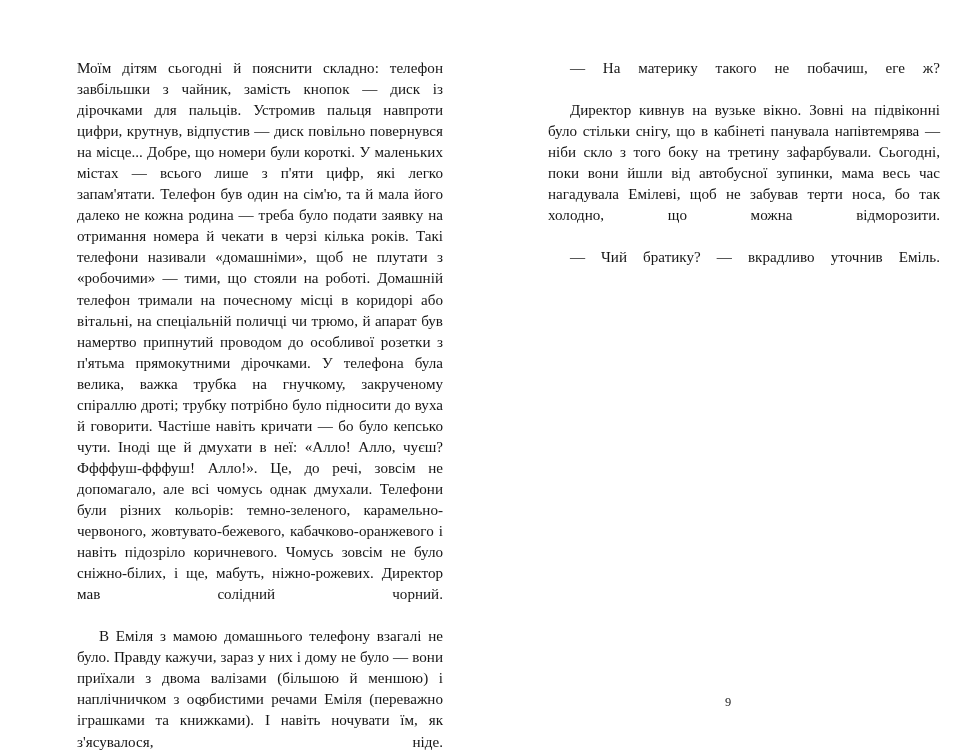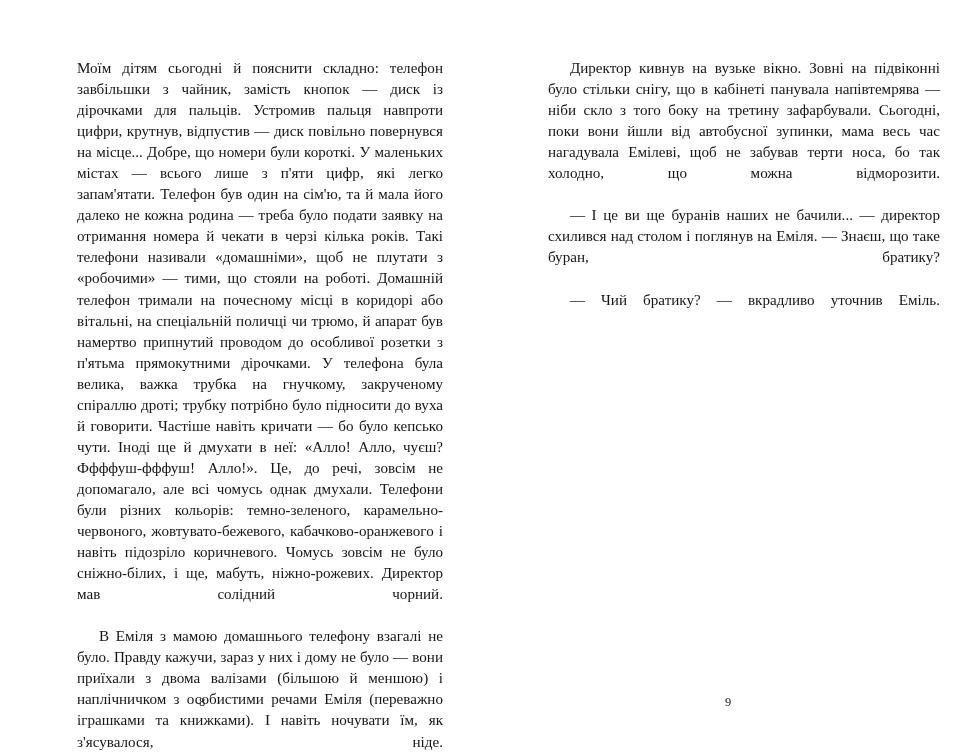--- a/index.html
+++ b/index.html
@@ -78,21 +78,21 @@
     <div class="column">
       <p class="noindent">Моїм дітям сьогодні й пояснити складно: телефон завбільшки з чайник, замість кнопок — диск із дірочками для пальців. Устромив пальця навпроти цифри, крутнув, відпустив — диск повільно повернувся на місце... Добре, що номери були короткі. У маленьких містах — всього лише з п'яти цифр, які легко запам'ятати. Телефон був один на сім'ю, та й мала його далеко не кожна родина — треба було подати заявку на отримання номера й чекати в черзі кілька років. Такі телефони називали «домашніми», щоб не плутати з «робочими» — тими, що стояли на роботі. Домашній телефон тримали на почесному місці в коридорі або вітальні, на спеціальній поличці чи трюмо, й апарат був намертво припнутий проводом до особливої розетки з п'ятьма прямокутними дірочками. У телефона була велика, важка трубка на гнучкому, закрученому спіраллю дроті; трубку потрібно було підносити до вуха й говорити. Частіше навіть кричати — бо було кепсько чути. Іноді ще й дмухати в неї: «Алло! Алло, чуєш? Ффффуш-фффуш! Алло!». Це, до речі, зовсім не допомагало, але всі чомусь однак дмухали. Телефони були різних кольорів: темно-зеленого, карамельно-червоного, жовтувато-бежевого, кабачково-оранжевого і навіть підозріло коричневого. Чомусь зовсім не було сніжно-білих, і ще, мабуть, ніжно-рожевих. Директор мав солідний чорний.</p>
       <p>В Еміля з мамою домашнього телефону взагалі не було. Правду кажучи, зараз у них і дому не було — вони приїхали з двома валізами (більшою й меншою) і наплічничком з особистими речами Еміля (переважно іграшками та книжками). І навіть ночувати їм, як з'ясувалося, ніде.</p>
 
     </div>
     <div class="folio">8</div>
   </div>
 
   <div class="page page-right">
     <div class="column">
+      <p>— На материку такого не побачиш, еге ж?</p>
       <p>Директор кивнув на вузьке вікно. Зовні на підвіконні було стільки снігу, що в кабінеті панувала напівтемрява — ніби скло з того боку на третину зафарбували. Сьогодні, поки вони йшли від автобусної зупинки, мама весь час нагадувала Емілеві, щоб не забував терти носа, бо так холодно, що можна відморозити.</p>
-      <p>— І це ви ще буранів наших не бачили... — директор схилився над столом і поглянув на Еміля. — Знаєш, що таке буран, братику?</p>
       <p>— Чий братику? — вкрадливо уточнив Еміль.</p>
 
     </div>
     <div class="folio">9</div>
   </div>
 
 </div>
 
 </body></html>

